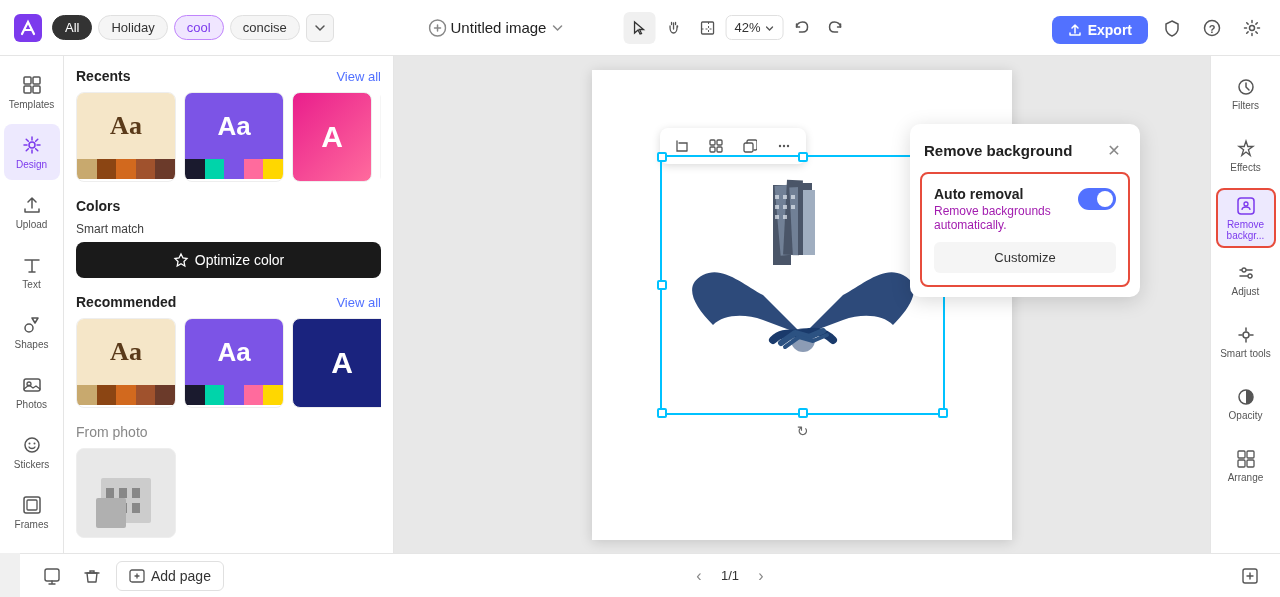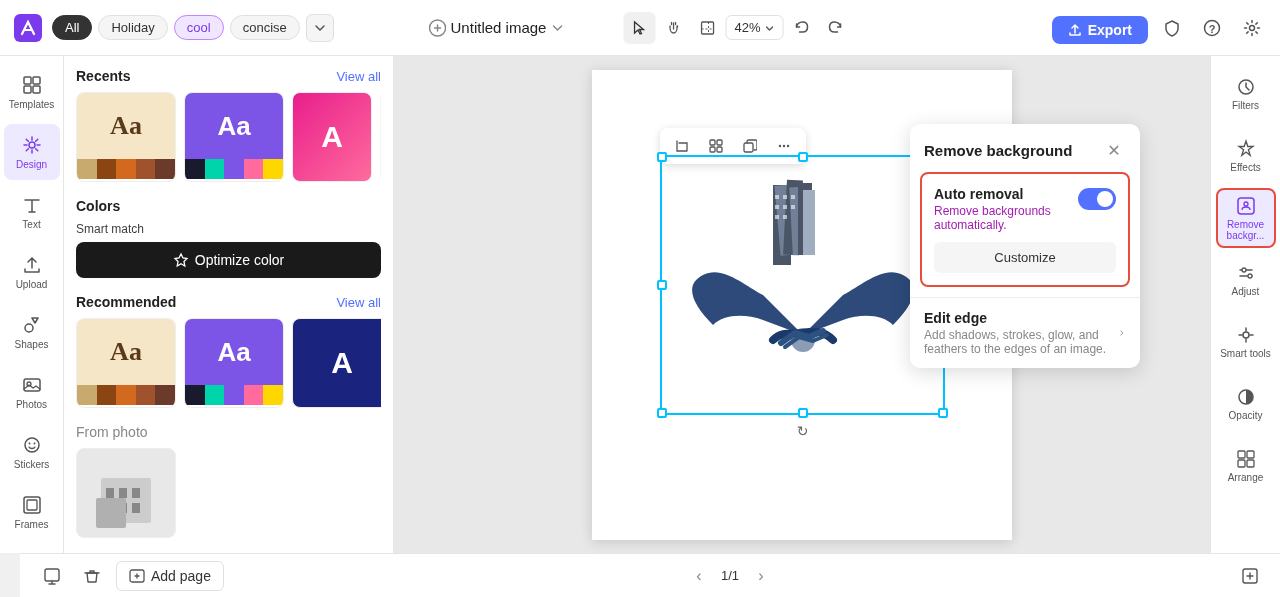--- a/index.html
+++ b/index.html
@@ -225,29 +225,29 @@
     </div>
     <div class="sidebar-item active">
       <svg width="20" height="20" viewBox="0 0 20 20" fill="none">
           <circle cx="10" cy="10" r="3" stroke="currentColor" stroke-width="1.5"></circle>
           <path d="M10 2v3M10 15v3M2 10h3M15 10h3M4.22 4.22l2.12 2.12M13.66 13.66l2.12 2.12M4.22 15.78l2.12-2.12M13.66 6.34l2.12-2.12" stroke="currentColor" stroke-width="1.5" stroke-linecap="round"></path>
         </svg>
       <span>Design</span>
     </div>
     <div class="sidebar-item">
       <svg width="20" height="20" viewBox="0 0 20 20" fill="none">
+          <path d="M3 14v3h14v-3M10 3v10M6 7l4-4 4 4" stroke="currentColor" stroke-width="1.5" stroke-linecap="round" stroke-linejoin="round"></path>
+        </svg>
+      <span>Upload</span>
+    </div>
+    <div class="sidebar-item">
+      <svg width="20" height="20" viewBox="0 0 20 20" fill="none">
           <path d="M3 5h14M10 5v12M7 17h6" stroke="currentColor" stroke-width="1.5" stroke-linecap="round"></path>
         </svg>
       <span>Text</span>
-    </div>
-    <div class="sidebar-item">
-      <svg width="20" height="20" viewBox="0 0 20 20" fill="none">
-          <path d="M3 14v3h14v-3M10 3v10M6 7l4-4 4 4" stroke="currentColor" stroke-width="1.5" stroke-linecap="round" stroke-linejoin="round"></path>
-        </svg>
-      <span>Upload</span>
     </div>
     <div class="sidebar-item">
       <svg width="20" height="20" viewBox="0 0 20 20" fill="none">
           <circle cx="7" cy="13" r="4" stroke="currentColor" stroke-width="1.5"></circle>
           <path d="M10 3 L16 3 L13 8 Z" stroke="currentColor" stroke-width="1.5" stroke-linejoin="round"></path>
         </svg>
       <span>Shapes</span>
     </div>
     <div class="sidebar-item">
       <svg width="20" height="20" viewBox="0 0 20 20" fill="none">
@@ -462,29 +462,20 @@
           <div>
             <div class="rb-auto-title">Auto removal</div>
             <div class="rb-auto-desc">Remove backgrounds automatically.</div>
           </div>
           <div class="toggle">
             <div class="toggle-knob"></div>
           </div>
         </div>
         <div class="customize-btn">Customize</div>
       </div>
-      <div class="rb-edit-edge">
-        <div class="rb-edit-edge-content">
-          <div class="rb-ee-title">Edit edge</div>
-          <div class="rb-ee-desc">Add shadows, strokes, glow, and feathers to the edges of an image.</div>
-        </div>
-        <svg width="14" height="14" viewBox="0 0 14 14" fill="none">
-            <path d="M5 3l4 4-4 4" stroke="#888" stroke-width="1.5" stroke-linecap="round"></path>
-          </svg>
-      </div>
     </div>
   </div>
 
   <div class="right-sidebar">
 
     <div class="rs-item">
       <svg width="20" height="20" viewBox="0 0 20 20" fill="none">
           <circle cx="10" cy="10" r="7" stroke="currentColor" stroke-width="1.5"></circle>
           <path d="M10 6v4l3 3" stroke="currentColor" stroke-width="1.5" stroke-linecap="round"></path>
         </svg>

